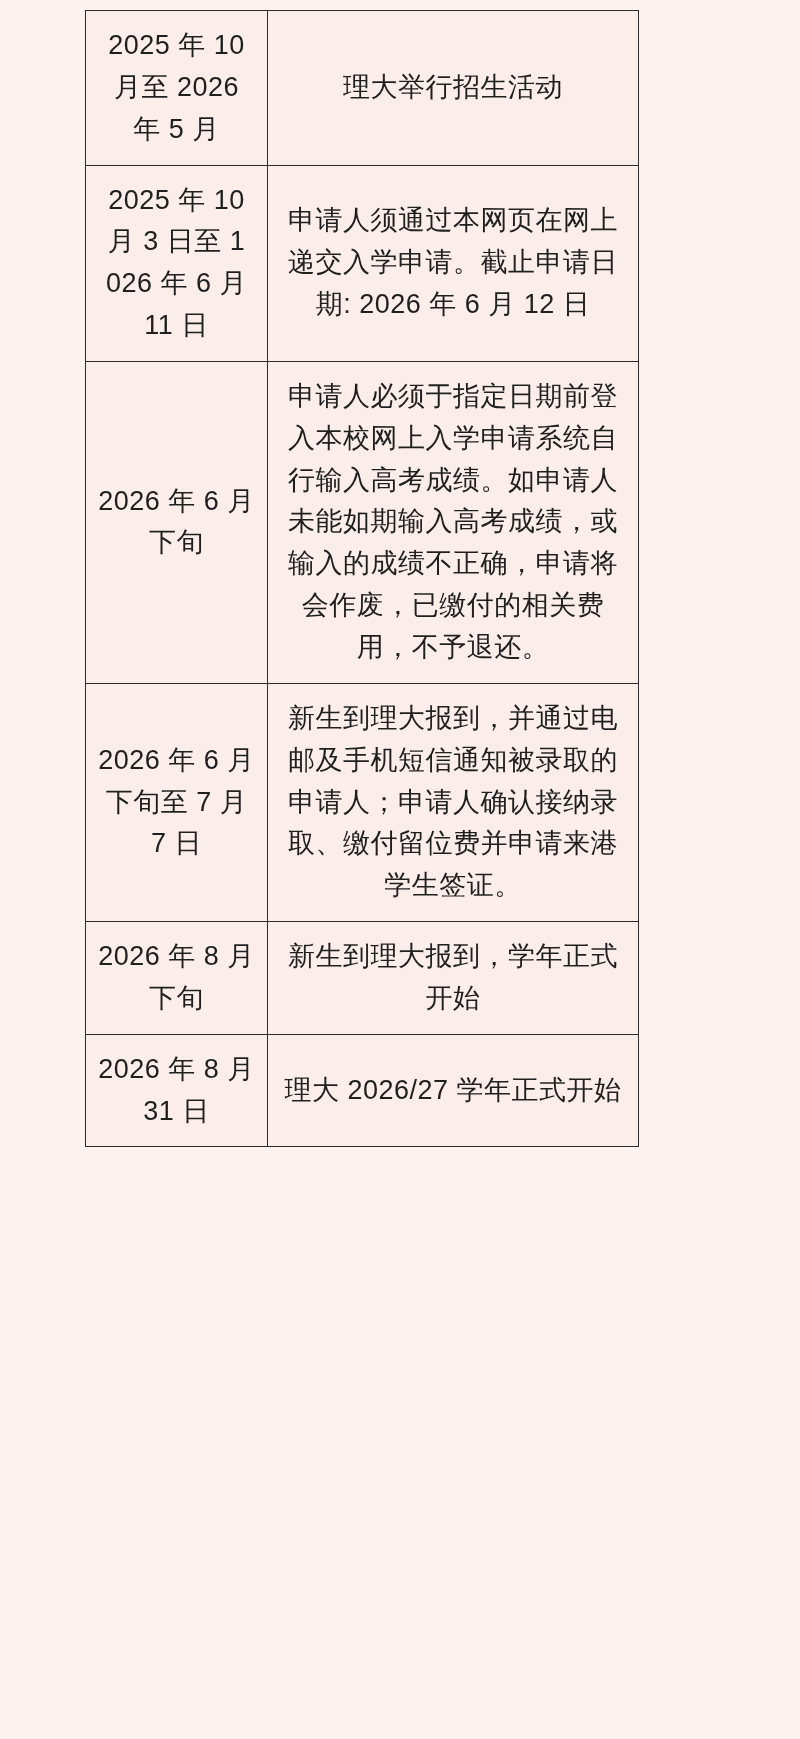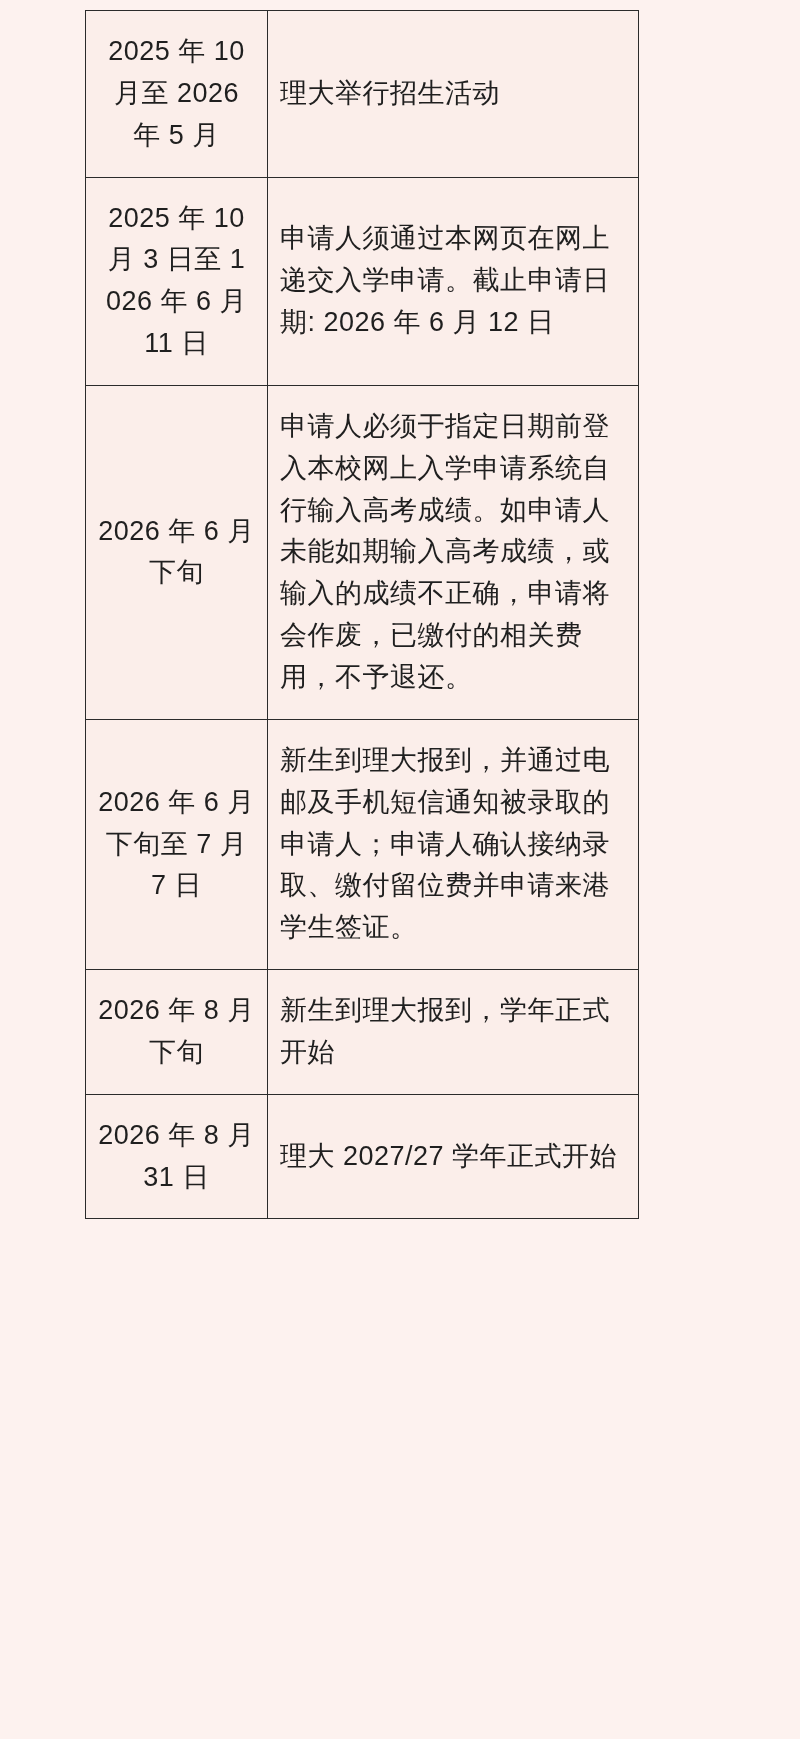--- a/index.html
+++ b/index.html
@@ -19,36 +19,36 @@
   }
   table.schedule {
     border-collapse: collapse;
     width: 553px;
     table-layout: fixed;
     background: #fbeeea;
   }
   table.schedule td {
     border: 1px solid #2b2b2b;
     vertical-align: middle;
-    padding: 20px 12px;
+    padding: 14px 12px;
     color: #1f1f1f;
     font-size: 27px;
     line-height: 1.55;
     letter-spacing: 0.5px;
   }
   td.date-cell {
     width: 182px;
     text-align: center;
     box-sizing: border-box;
     padding-left: 8px;
     padding-right: 8px;
   }
   td.desc-cell {
     width: 371px;
-    text-align: left;
+    text-align: center;
     box-sizing: border-box;
   }
 </style>
 </head>
 <body>
 
 <div id="page">
   <table class="schedule">
     <tbody>
       <tr>
@@ -66,17 +66,17 @@
       <tr>
         <td class="date-cell">2026 年 6 月下旬至 7 月 7 日</td>
         <td class="desc-cell">新生到理大报到，并通过电邮及手机短信通知被录取的申请人；申请人确认接纳录取、缴付留位费并申请来港学生签证。</td>
       </tr>
       <tr>
         <td class="date-cell">2026 年 8 月下旬</td>
         <td class="desc-cell">新生到理大报到，学年正式开始</td>
       </tr>
       <tr>
         <td class="date-cell">2026 年 8 月 31 日</td>
-        <td class="desc-cell">理大 2027/27 学年正式开始</td>
+        <td class="desc-cell">理大 2026/27 学年正式开始</td>
       </tr>
     </tbody>
   </table>
 </div>
 
 </body></html>

